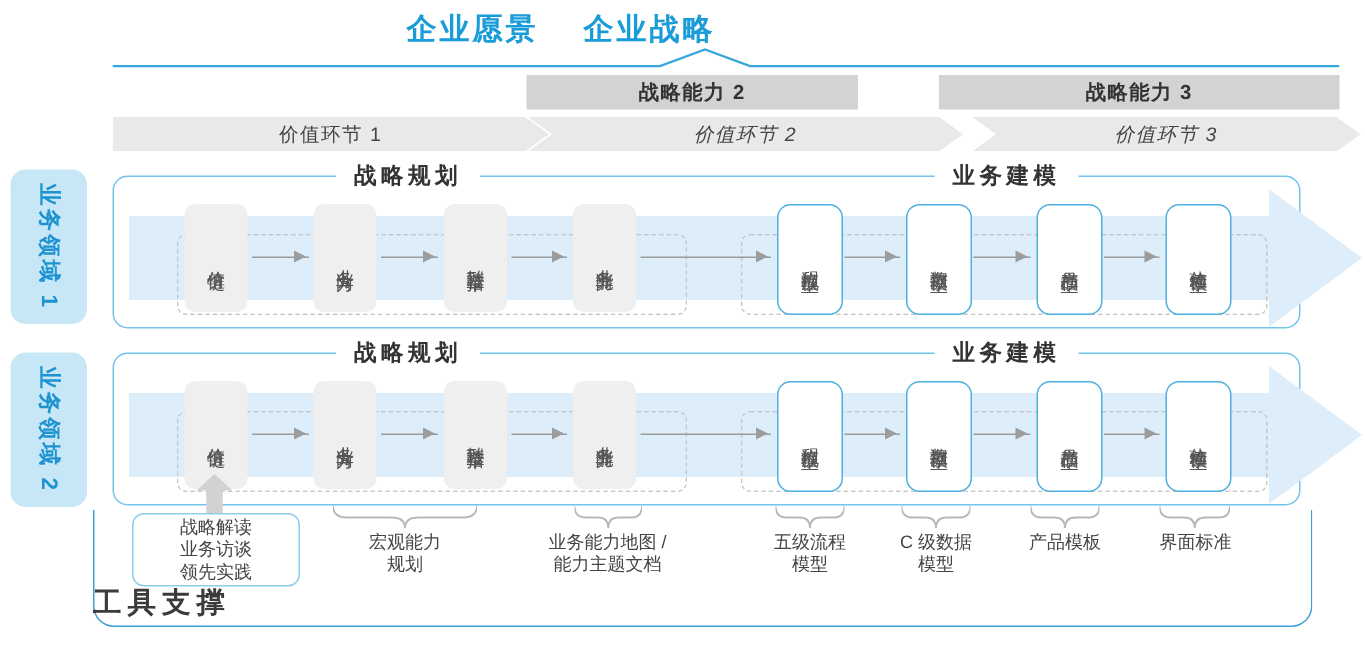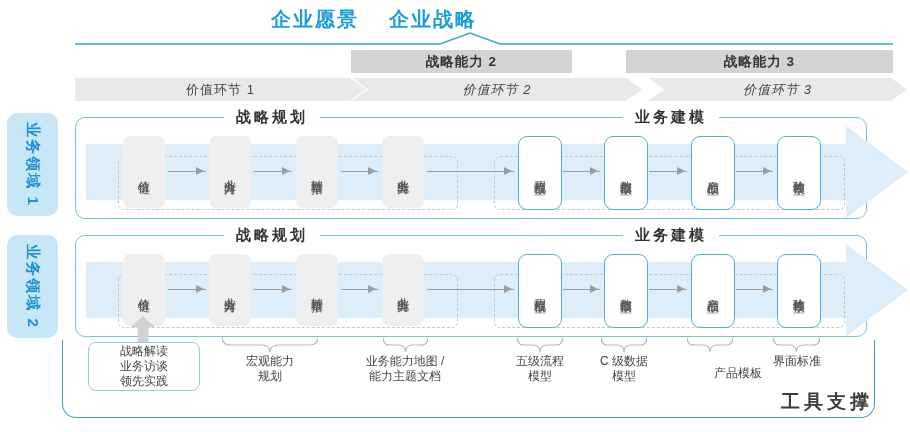--- a/index.html
+++ b/index.html
@@ -46,21 +46,21 @@
   
   .up-arrow{position:absolute;left:130px;top:316px;}
   .practice-box{position:absolute;left:88px;top:342px;width:110px;height:47px;background:#fff;
     border:1px solid #8ccdec;border-radius:8px;display:flex;align-items:center;justify-content:center;
     font-size:12px;line-height:15px;color:#444;white-space:pre-line;text-align:center;}
   .brace{position:absolute;top:337px;}
   .note{position:absolute;top:354px;width:120px;text-align:center;
     font-size:12px;line-height:15px;color:#444;white-space:pre-line;}
   .tool-box{position:absolute;left:62px;top:340px;width:811px;height:77px;
     border:1.5px solid #3e9fd6;border-top:none;border-radius:0 0 14px 14px;}
-  .tool-title{position:absolute;left:62px;top:389px;width:811px;text-align:right;
+  .tool-title{position:absolute;left:62px;top:389px;width:811px;text-align:left;
     font-size:19px;font-weight:bold;color:#3b3b3b;letter-spacing:4px;}
 </style>
 </head>
 <body>
 
 <div id="stage">
 
   <div class="title-row">
     <span>企业愿景</span><span>企业战略</span>
   </div>
@@ -193,16 +193,16 @@
   </svg>
 
   <div class="note" style="left:345px;">业务能力地图 /
 能力主题文档</div>
   <div class="note" style="left:210px;">宏观能力
 规划</div>
   <div class="note" style="left:480px;">五级流程
 模型</div>
   <div class="note" style="left:564px;">C 级数据
 模型</div>
-  <div class="note" style="left:678px;margin-top:12px;">产品模板</div>
+  <div class="note" style="left:650px;">产品模板</div>
   <div class="note" style="left:737px;">界面标准</div>
 
 </div>
 
 </body></html>

